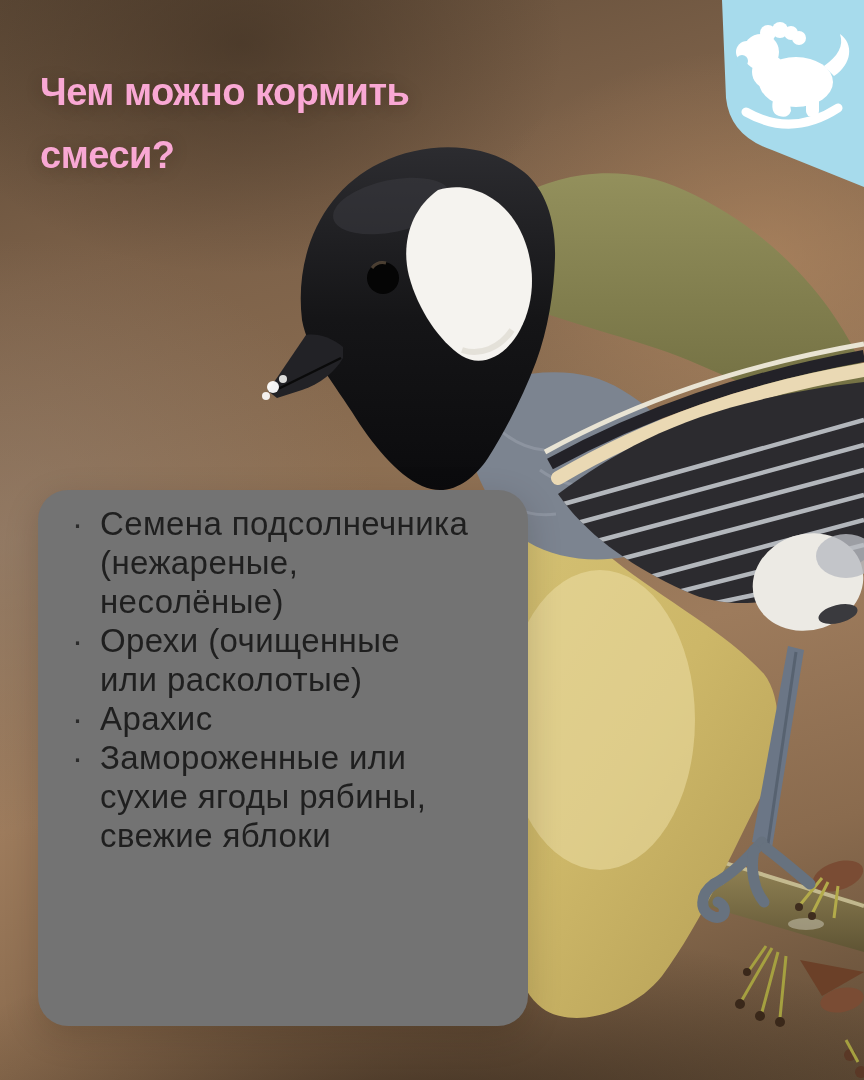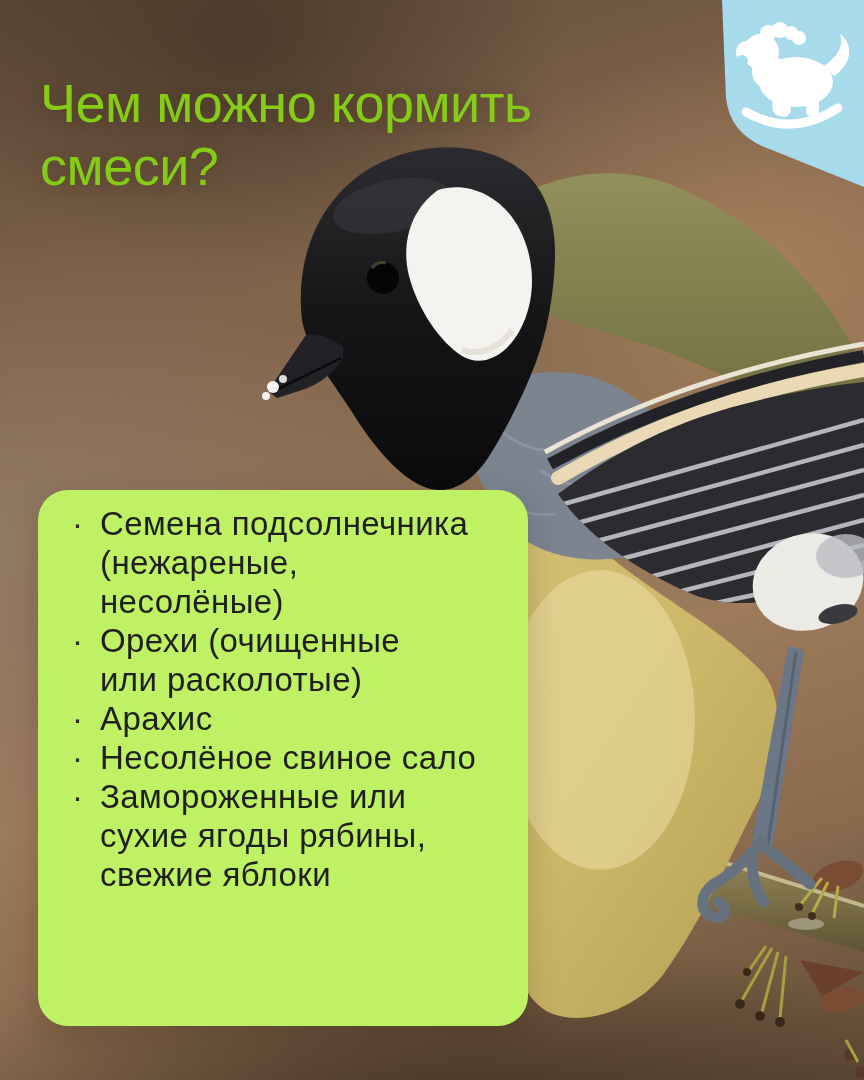--- a/index.html
+++ b/index.html
@@ -13,27 +13,27 @@
     background:
       radial-gradient(430px 300px at 88% 24%, rgba(190,144,102,.55), transparent 70%),
       radial-gradient(520px 430px at 2% 50%, rgba(154,134,118,.50), transparent 70%),
       radial-gradient(740px 280px at 50% 104%, rgba(30,20,12,.55), transparent 72%),
       radial-gradient(460px 330px at 28% 4%, rgba(58,44,31,.60), transparent 70%),
       linear-gradient(163deg,#5d4936 0%,#7b6048 22%,#8e7053 45%,#9d7b5c 62%,#8a6b4e 80%,#5e4a35 100%);
   }
   .scene{position:absolute;inset:0;}
   .title{
     position:absolute;left:40px;top:36px;width:640px;
-    color:#84cc16;font-size:54px;line-height:63px;font-weight:400;
+    color:#f9a8d4;font-size:38px;line-height:63px;font-weight:700;
     letter-spacing:-0.5px;text-shadow:0 2px 16px rgba(40,25,12,.25);
   }
   .badge{position:absolute;top:0;right:0;width:180px;height:200px;}
   .card{
     position:absolute;left:38px;top:490px;width:490px;height:536px;
-    background:#bef264;border-radius:30px;box-sizing:border-box;
+    background:#737373;border-radius:30px;box-sizing:border-box;
     padding:14px 18px 0 36px;box-shadow:0 10px 34px rgba(30,18,8,.18);
   }
   .card ul{margin:0;padding:0;list-style:none;}
   .card li{
     position:relative;padding-left:26px;margin:0;
     color:#1f1f1f;font-size:33px;line-height:39px;letter-spacing:.4px;
     font-weight:400;white-space:pre-line;
   }
   .card li::before{
     content:"·";position:absolute;left:-2px;top:0;
@@ -188,19 +188,18 @@
   <h1 class="title"><span>Чем можно кормить</span><br><span>смеси?</span></h1>
 
   <div class="card">
     <ul>
         <li>Семена подсолнечника
 (нежареные,
 несолёные)</li>
         <li>Орехи (очищенные
 или расколотые)</li>
         <li>Арахис</li>
-        <li>Несолёное свиное сало</li>
         <li>Замороженные или
 сухие ягоды рябины,
 свежие яблоки</li>
       </ul>
   </div>
 </div>
 
 </body></html>

